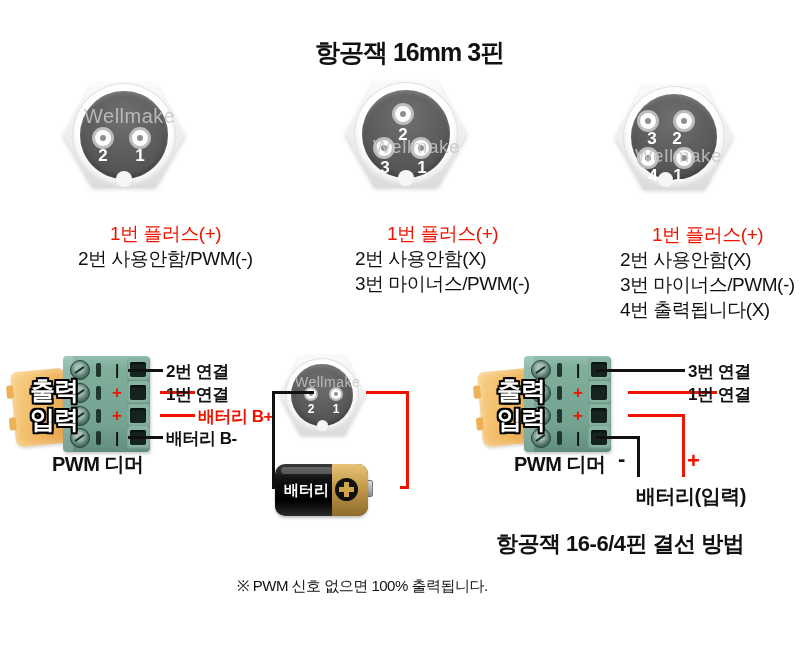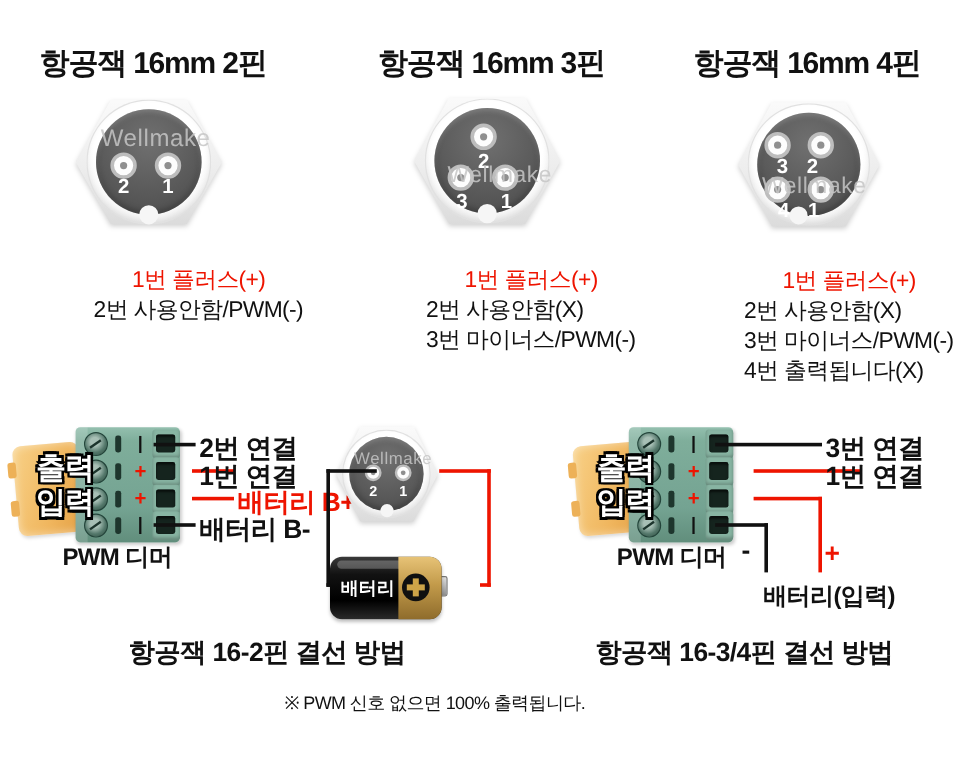--- a/index.html
+++ b/index.html
@@ -64,21 +64,21 @@
   .tsym.tsym-red{color:var(--red);font-size:17px;}
   .tframe{position:absolute;left:64px;top:0;width:23px;height:24px;background:#88b5a3;border-radius:3px;
     box-shadow:inset 0 -2px 3px rgba(0,0,0,.25);}
   .thole{position:absolute;left:3px;top:4px;width:16px;height:15px;background:#15241e;border-radius:2px;
     box-shadow:inset 0 2px 2px rgba(0,0,0,.6);}
   .iolabel{position:absolute;color:#fff;font-weight:bold;font-size:25px;letter-spacing:-1px;line-height:1;
     text-shadow:-2px -2px 0 #000,2px -2px 0 #000,-2px 2px 0 #000,2px 2px 0 #000,
                  0 -2px 0 #000,0 2px 0 #000,-2px 0 0 #000,2px 0 0 #000;}
   .wire{position:absolute;background:#111;}
   .wire.red{background:var(--red);}
-  .wlabel{position:absolute;font-weight:bold;font-size:22px;letter-spacing:-0.5px;white-space:nowrap;line-height:1;}
+  .wlabel{position:absolute;font-weight:bold;font-size:17px;letter-spacing:-0.5px;white-space:nowrap;line-height:1;}
   .devlabel{position:absolute;font-weight:bold;font-size:20px;letter-spacing:-0.5px;white-space:nowrap;}
   .caption{position:absolute;font-weight:bold;font-size:22px;letter-spacing:-0.5px;white-space:nowrap;}
   .polarity{position:absolute;font-weight:bold;font-size:22px;line-height:1;}
   
   .battery{position:absolute;left:275px;top:464px;width:93px;height:52px;}
   .bat-nub{position:absolute;left:88px;top:16px;width:10px;height:17px;border-radius:2px;
     background:linear-gradient(180deg,#e0e0e0,#909090);border:1px solid #777;box-sizing:border-box;}
   .bat-body{position:absolute;inset:0;border-radius:10px;
     background:linear-gradient(180deg,#3a3a3a 0%,#121212 28%,#000 70%,#2a2a2a 100%);
     box-shadow:0 2px 3px rgba(0,0,0,.25);}
@@ -90,23 +90,21 @@
   .bat-plusdisc::before{content:"";position:absolute;left:4px;top:9px;width:15px;height:5px;background:#cda448;}
   .bat-plusdisc::after{content:"";position:absolute;left:9px;top:4px;width:5px;height:15px;background:#cda448;}
   .bat-label{position:absolute;left:9px;top:17px;color:#fff;font-weight:bold;font-size:15px;letter-spacing:0;}
   .footnote{position:absolute;font-size:15px;letter-spacing:-0.5px;white-space:nowrap;}
 </style>
 </head>
 <body>
 
 <div id="canvas">
 
-  <div class="title" style="left:33px;top:36px;">항공잭 16mm 2핀</div>
   <div class="title" style="left:315px;top:36px;">항공잭 16mm 3핀</div>
-  <div class="title" style="left:578px;top:36px;">항공잭 16mm 4핀</div>
 
   <div class="conn" style="left:63px;top:80px;width:122px;height:110px;">
     <div class="hexw">
         <div class="hex"></div>
       </div>
     <div class="face" style="left:9px;top:3px;width:104px;height:104px;"></div>
     <div class="disc" style="left:17px;top:11px;width:88px;height:88px;"></div>
     <div class="wm" style="left:21px;top:25px;">Wellmake</div>
     <div class="notch" style="left:53px;top:91px;width:16px;height:16px;"></div>
     <div class="pin" style="left:29px;top:47px;width:22px;height:22px;"></div>
@@ -208,21 +206,20 @@
     <div class="wire red" style="left:128px;top:391px;width:35px;height:3px;"></div>
     <div class="wire red" style="left:128px;top:414px;width:35px;height:3px;"></div>
     <div class="wire" style="left:128px;top:436px;width:35px;height:3px;"></div>
 
     <div class="wlabel" style="left:166px;top:363px;">2번 연결</div>
     <div class="wlabel" style="left:166px;top:386px;">1번 연결</div>
     <div class="wlabel red" style="left:166px;top:408px;">배터리 B+</div>
     <div class="wlabel" style="left:166px;top:430px;">배터리 B-</div>
 
     <div class="devlabel" style="left:52px;top:451px;">PWM 디머</div>
-    <div class="caption" style="left:107px;top:529px;">항공잭 16-2핀 결선 방법</div>
   </div>
 
   <div class="group">
     <div class="conn" style="left:280px;top:353px;width:85px;height:84px;">
       <div class="hexw">
           <div class="hex"></div>
         </div>
       <div class="face" style="left:5px;top:5px;width:74px;height:74px;"></div>
       <div class="disc" style="left:11px;top:11px;width:62px;height:62px;"></div>
       <div class="wm" style="left:15px;top:21px;font-size:14px;">Wellmake</div>
@@ -296,18 +293,18 @@
     <div class="wire" style="left:637px;top:436px;width:3px;height:41px;"></div>
 
     <div class="wlabel" style="left:688px;top:363px;">3번 연결</div>
     <div class="wlabel" style="left:688px;top:386px;">1번 연결</div>
 
     <div class="polarity" style="left:618px;top:448px;">-</div>
     <div class="polarity red" style="left:655px;top:450px;">+</div>
 
     <div class="devlabel" style="left:514px;top:451px;">PWM 디머</div>
     <div class="devlabel" style="left:636px;top:483px;">배터리(입력)</div>
-    <div class="caption" style="left:496px;top:529px;">항공잭 16-3/4핀 결선 방법</div>
+    <div class="caption" style="left:496px;top:529px;">항공잭 16-6/4핀 결선 방법</div>
   </div>
 
   <div class="footnote" style="left:237px;top:575px;">※ PWM 신호 없으면 100% 출력됩니다.</div>
 
 </div>
 
 </body></html>

